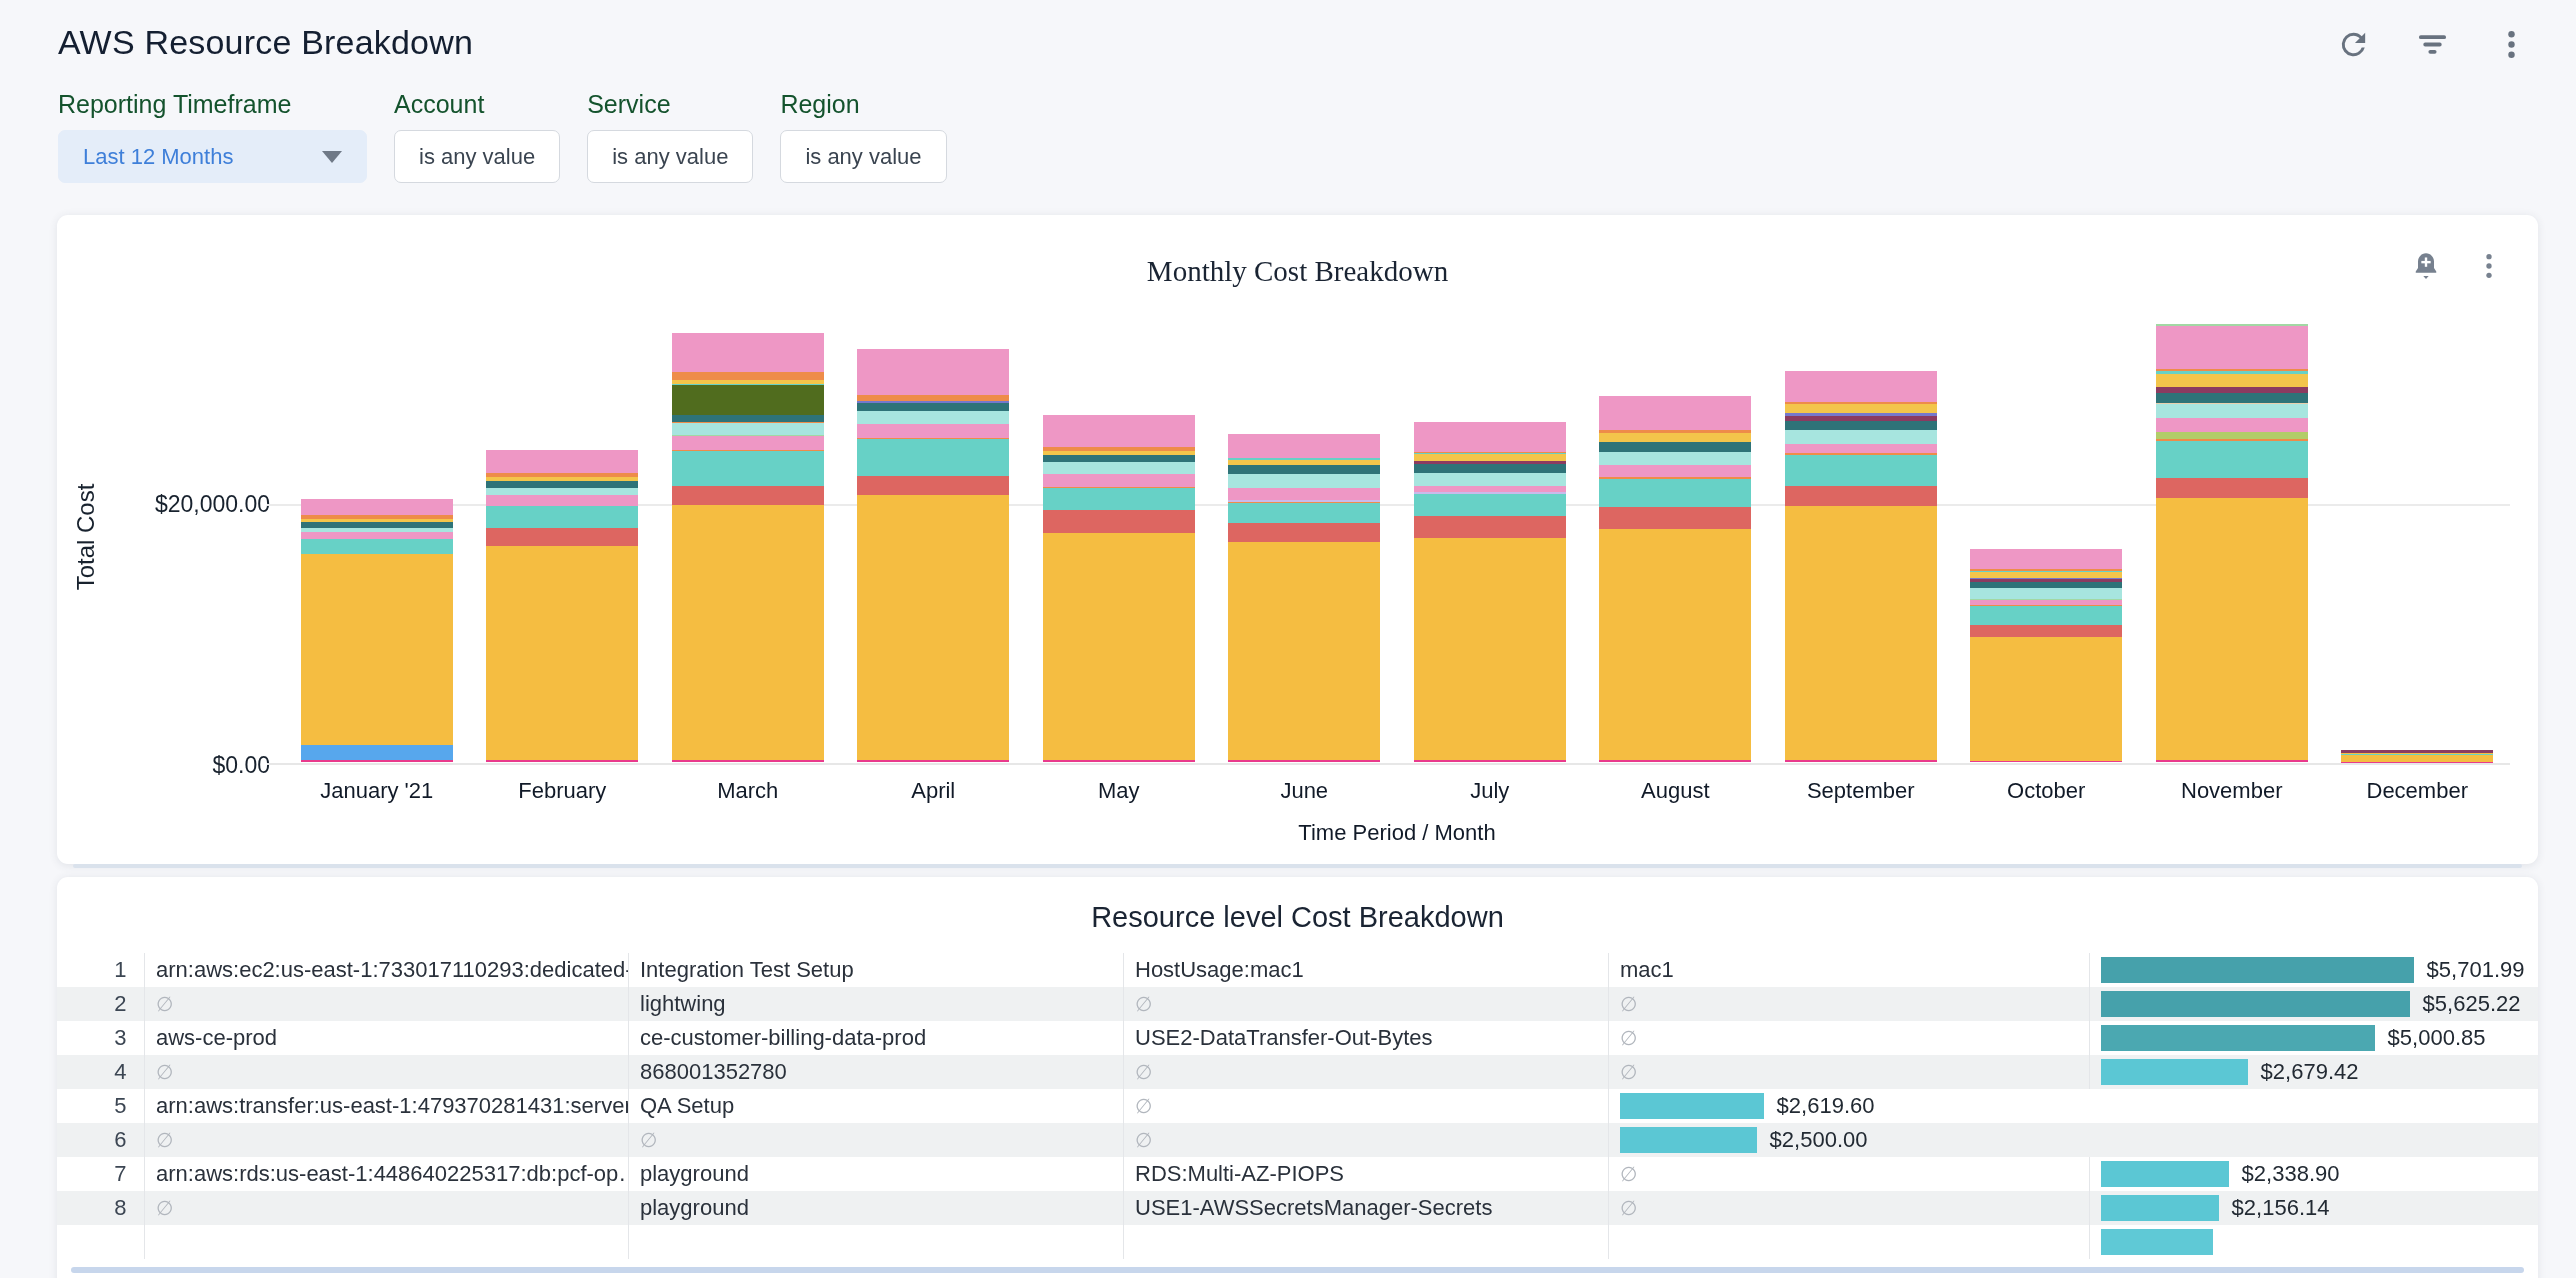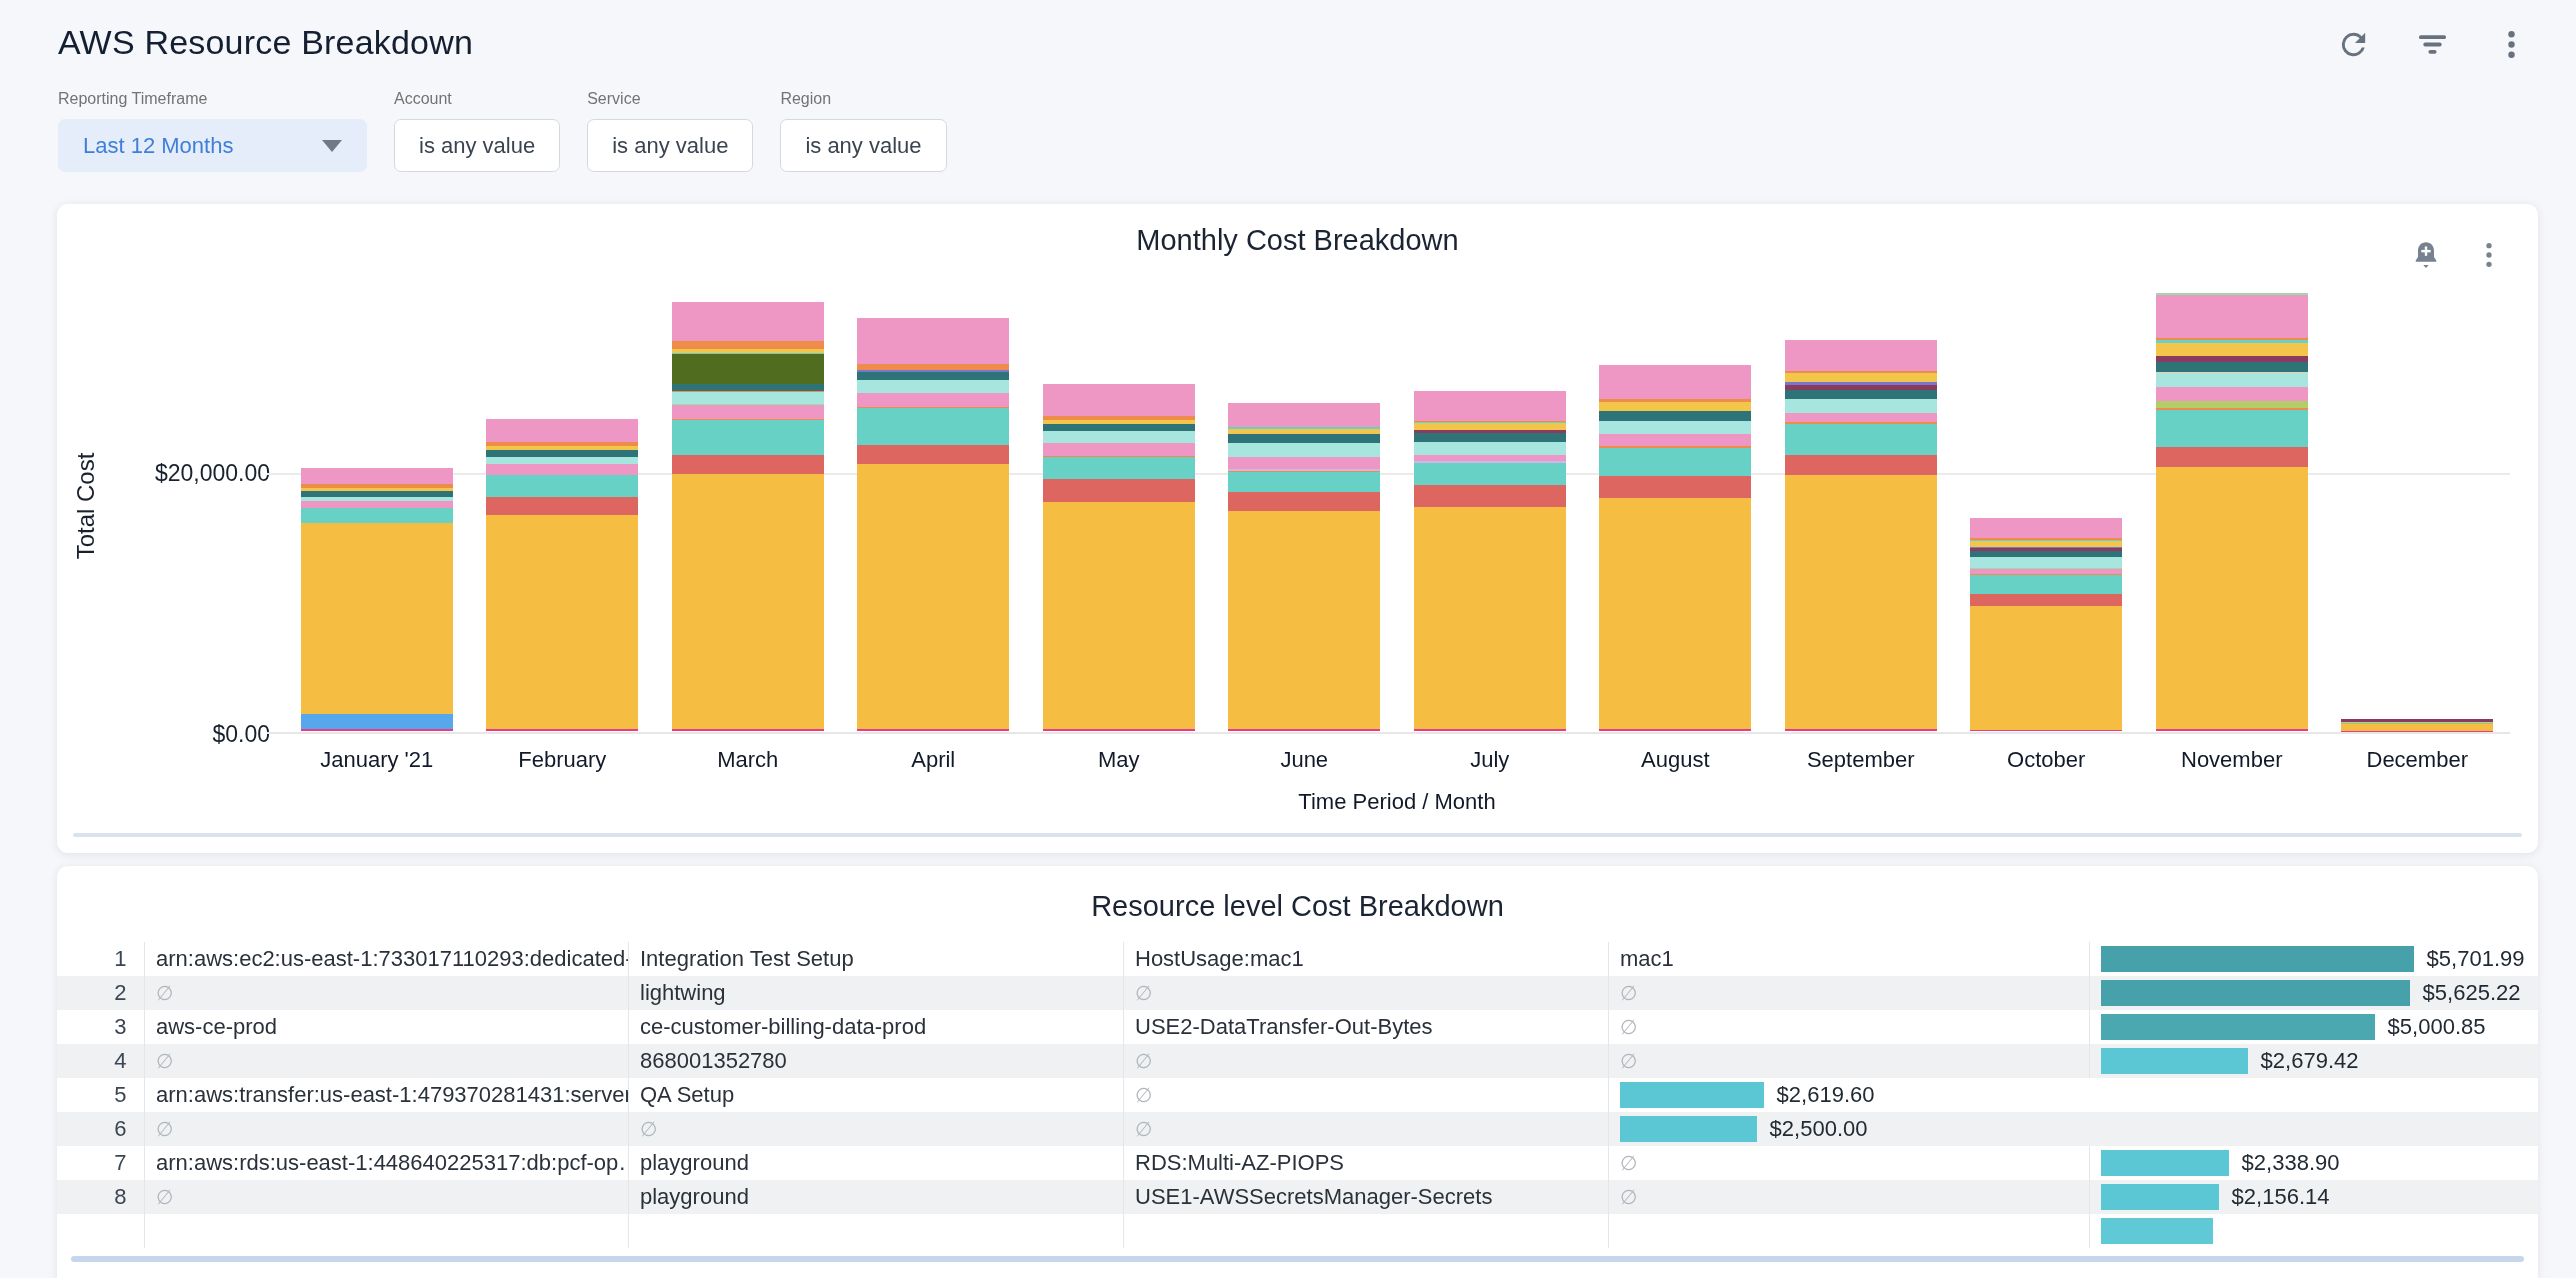--- a/index.html
+++ b/index.html
@@ -10,35 +10,35 @@
     position:relative;
   }
   
   .hdr{display:flex;justify-content:space-between;align-items:center;padding:22px 46px 0 58px;}
   .hdr-title{font-size:34px;font-weight:500;color:#141F31;letter-spacing:0.2px;}
   .hdr-icons{display:flex;gap:41px;align-items:center;color:#68727F;margin-top:3.2px;}
   .icon-btn{width:38px;height:38px;display:flex;align-items:center;justify-content:center;cursor:pointer;}
   
   .filters{display:flex;gap:27px;padding:27px 0 0 58px;align-items:flex-end;}
   .fgroup{display:flex;flex-direction:column;gap:11px;}
-  .flabel{font-size:16px;color:#737373;}
+  .flabel{font-size:25px;color:#14532d;}
   .fbtn{height:53px;border:1.6px solid #D5D9DF;border-radius:7px;background:#fff;
         display:flex;align-items:center;padding:0 24px;font-size:22px;color:#3A4450;
         box-sizing:border-box;cursor:pointer;white-space:nowrap;}
   .fbtn.timeframe{width:309px;background:#E4EDF9;border-color:#E4EDF9;
         justify-content:space-between;color:#3E7FD9;}
   .caret{width:0;height:0;border-left:10.3px solid transparent;border-right:10.3px solid transparent;
         border-top:12.6px solid #6F7987;}
   
   .card{background:#fff;border-radius:11px;box-shadow:0 1.6px 8px rgba(45,55,75,.10);
         margin-left:57px;margin-right:38px;position:relative;}
   .card-title{text-align:center;font-size:29px;font-weight:400;color:#1A2433;}
   
   .chart-card{margin-top:32px;height:649px;}
-  .chart-card .card-title{padding-top:20px;}
+  .chart-card .card-title{padding-top:40px;font-family:Liberation Serif, serif;}
   .chart-icons{position:absolute;top:32px;right:30px;display:flex;gap:25px;color:#77818F;}
   .chart-area{position:relative;height:450px;margin:24px 28px 0 227px;}
   .grid20{position:absolute;left:-17.4px;right:0;top:192px;border-top:2.4px solid #EBEBEB;}
   .grid0{position:absolute;left:-17.4px;right:0;bottom:-2.4px;border-top:2.4px solid #E7E7E7;}
   .ytick{position:absolute;right:calc(100% + 14px);font-size:23px;color:#18222E;white-space:nowrap;}
   .ytick.t20{top:192px;transform:translateY(-50%);}
   .ytick.t0{bottom:-2.4px;transform:translateY(50%);}
   .ylabel-wrap{position:absolute;left:-215px;top:0;height:100%;width:35px;
         display:flex;align-items:center;justify-content:center;}
   .ylabel-wrap span{transform:rotate(-90deg);white-space:nowrap;font-size:24px;color:#18222E;}

